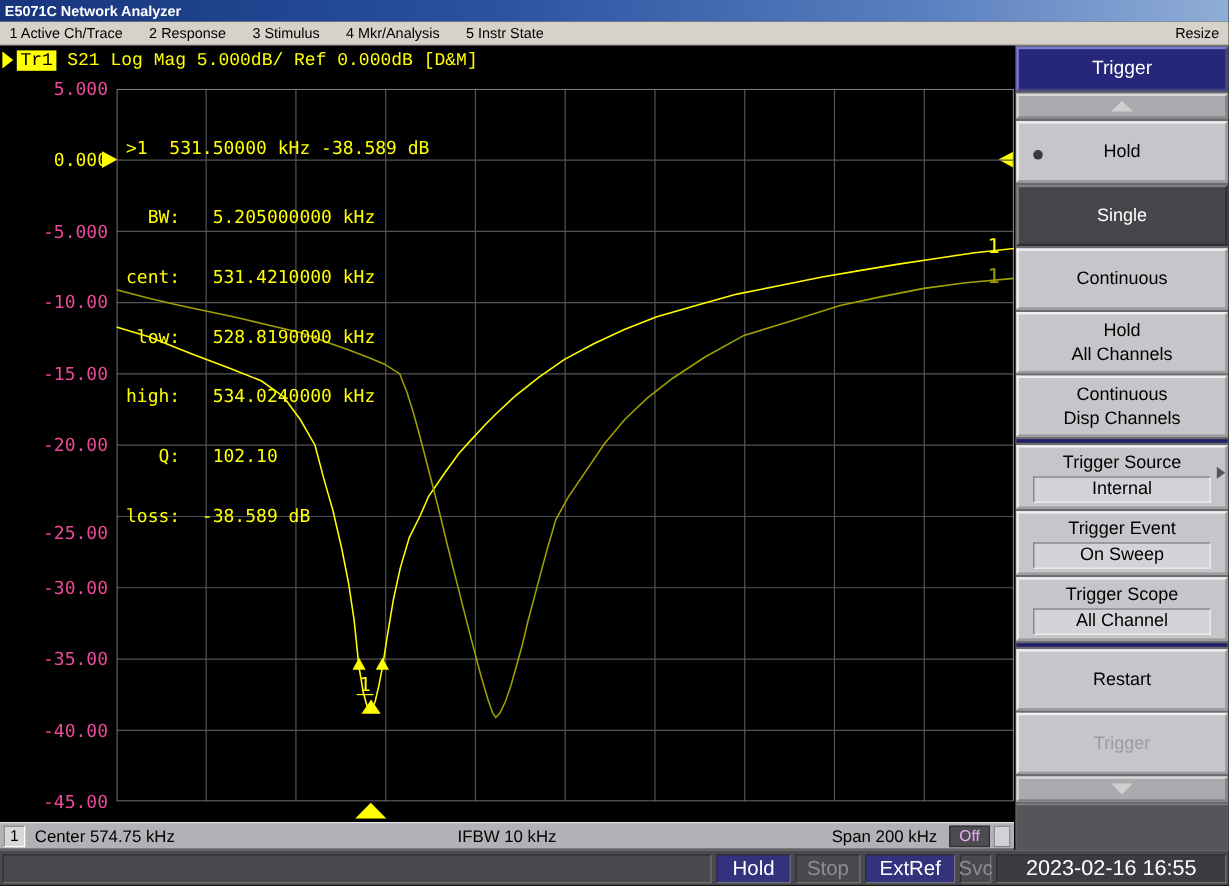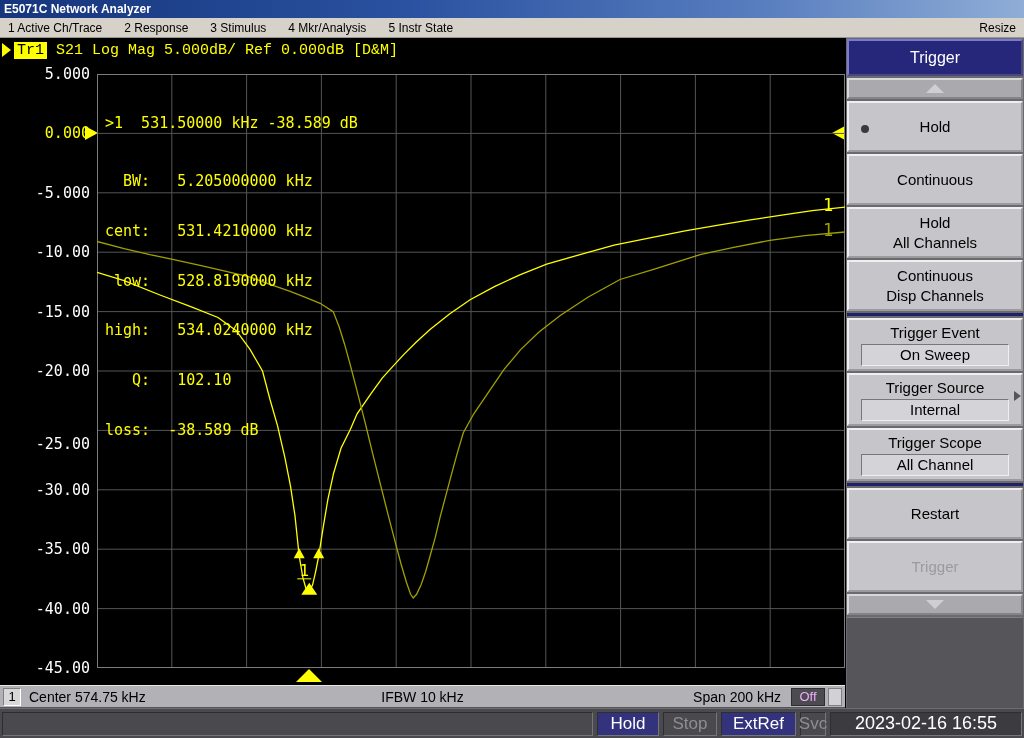--- a/index.html
+++ b/index.html
@@ -23,21 +23,21 @@
     font-size:15px; color:#ffff00; display:flex; align-items:center; white-space:pre; }
   .tr-arrow { width:0; height:0; border-left:9px solid #ffff00; border-top:7px solid transparent;
     border-bottom:7px solid transparent; margin-right:3px; }
   .tr-name { background:#ffff00; color:#000; padding:0 3px; }
   .tr-rest { margin-left:9px; }
 
   .plot { position:absolute; left:97px; top:36px; width:748px; height:594px; }
   .plot svg { display:block; }
 
   .ylab { position:absolute; left:0; width:90px; text-align:right; font-family:"DejaVu Sans Mono",monospace;
-    font-size:15px; color:#ffffff; height:18px; line-height:18px; }
+    font-size:15px; color:#ec4899; height:18px; line-height:18px; }
   .ylab.ref { color:#ffff00; }
 
   .mkr-readout { position:absolute; left:105px; top:44px; font-family:"DejaVu Sans Mono",monospace;
     font-size:15px; line-height:16.6px; color:#ffff00; white-space:pre; }
   .mkr-readout .l0 { margin-bottom:8px; }
 
   .ref-arrow-left { position:absolute; left:85px; top:88px; width:0; height:0;
     border-left:13px solid #ffff00; border-top:7px solid transparent; border-bottom:7px solid transparent; }
   .ref-arrow-right { position:absolute; left:832px; top:88px; width:0; height:0;
     border-right:13px solid #ffff00; border-top:7px solid transparent; border-bottom:7px solid transparent; }
@@ -201,42 +201,45 @@
       <div class="sk-col">
         <div class="sk-head">Trigger</div>
         <div class="sk-scroll">
           <span class="tri-up"></span>
         </div>
 
         <div class="sk-btn">
           <span class="sk-bullet"></span>
           <span>Hold</span>
         </div>
+        <div class="sk-btn dark">
+          <span>Single</span>
+        </div>
         <div class="sk-btn">
           <span>Continuous</span>
         </div>
         <div class="sk-btn">
           <span>Hold</span>
           <span>All Channels</span>
         </div>
         <div class="sk-btn">
           <span>Continuous</span>
           <span>Disp Channels</span>
         </div>
 
         <div class="sk-sep"></div>
 
-        <div class="sk-btn" style="min-height:53px">
-          <span>Trigger Event</span>
-          <span class="sk-val">On Sweep</span>
-        </div>
         <div class="sk-btn" style="min-height:53px">
           <span>Trigger Source</span>
           <span class="sk-val">Internal</span>
           <span class="sk-subarrow"></span>
+        </div>
+        <div class="sk-btn" style="min-height:53px">
+          <span>Trigger Event</span>
+          <span class="sk-val">On Sweep</span>
         </div>
         <div class="sk-btn" style="min-height:53px">
           <span>Trigger Scope</span>
           <span class="sk-val">All Channel</span>
         </div>
 
         <div class="sk-sep"></div>
 
         <div class="sk-btn">
           <span>Restart</span>

